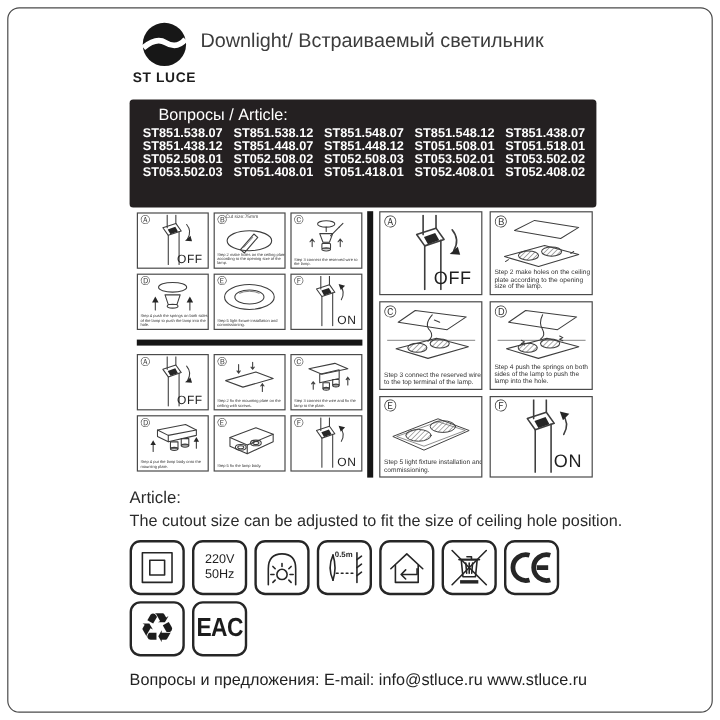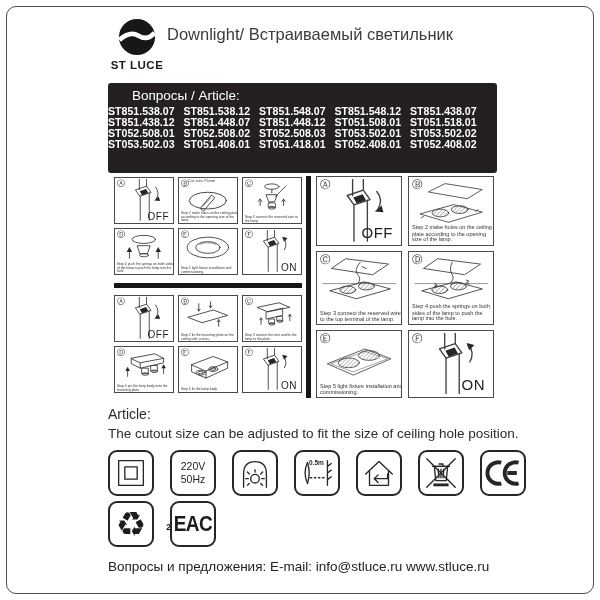--- a/index.html
+++ b/index.html
@@ -12,21 +12,21 @@
   .logo svg{width:38px;height:38px;display:block;margin:0 auto;}
   .brand{font-size:11.5px;font-weight:bold;letter-spacing:.5px;color:#1c1c1c;margin-top:3px;text-align:center;}
   .titles{position:absolute;left:130px;top:25px;width:360px;text-align:center;}
   .title{font-size:16.5px;color:#3c3c3c;}
   .subtitle{font-size:13.5px;color:#3c3c3c;margin-top:4px;}
 
   
   .articles{position:absolute;left:108px;top:83px;width:389px;height:90px;background:#242021;
             border-radius:3px;color:#fff;box-sizing:border-box;}
   .articles-header{padding:5px 0 3px 24px;font-size:13.5px;}
-  .articles-row{line-height:10.9px;font-size:10.6px;font-weight:bold;white-space:nowrap;}
+  .articles-row{padding-left:11px;line-height:10.9px;font-size:10.6px;font-weight:bold;white-space:nowrap;}
   .articles-row .art{display:inline-block;width:75.5px;}
 
   
   .hdivider{position:absolute;left:114px;top:283px;width:188px;height:5px;background:#161616;}
   .vdivider{position:absolute;left:306px;top:176px;width:5px;height:222px;background:#161616;}
   .grid{position:absolute;display:grid;}
   .left-top{left:114px;top:177px;grid-template-columns:60px 60px 60px;grid-auto-rows:47px;gap:4px;}
   .left-bottom{left:114px;top:295px;grid-template-columns:60px 60px 60px;grid-auto-rows:47px;gap:4px;}
   .right-grid{left:316px;top:176px;grid-template-columns:86px 86px;grid-template-rows:70px 74px 68px;gap:5px 6px;}
 
@@ -52,21 +52,21 @@
   svg.art .hatch{fill:url(#hatch);stroke:none;}
   svg.art .thin{stroke-width:.6;}
   .defs-svg{position:absolute;width:0;height:0;}
 
   
   .warning{position:absolute;left:108px;top:406px;}
   .warning-title{font-size:14px;color:#2b2b2b;}
   .warning-text{font-size:13.5px;color:#2b2b2b;margin-top:4px;}
 
   
-  .cert-row{position:absolute;left:108px;display:flex;gap:16px;}
+  .cert-row{position:absolute;left:108px;display:flex;gap:6px;}
   .row1{top:450px;}
   .row2{top:501px;}
   .cicon{position:relative;width:46px;height:46px;border:2.6px solid #262626;border-radius:9px;
          background:#fff;box-sizing:border-box;display:flex;align-items:center;justify-content:center;}
   .cicon svg{width:38px;height:38px;}
   .cicon svg *{fill:none;stroke:#262626;stroke-width:1.4;stroke-linecap:round;stroke-linejoin:round;}
   .cicon svg .dark{fill:#262626;stroke:none;}
   .cicon svg .thick{stroke-width:4.6;stroke-linecap:butt;}
   .power-text{font-size:10.5px;line-height:1.25;color:#1f1f1f;text-align:left;}
   .dist-label{position:absolute;top:7px;left:13px;font-size:6.5px;font-weight:bold;color:#1f1f1f;}

